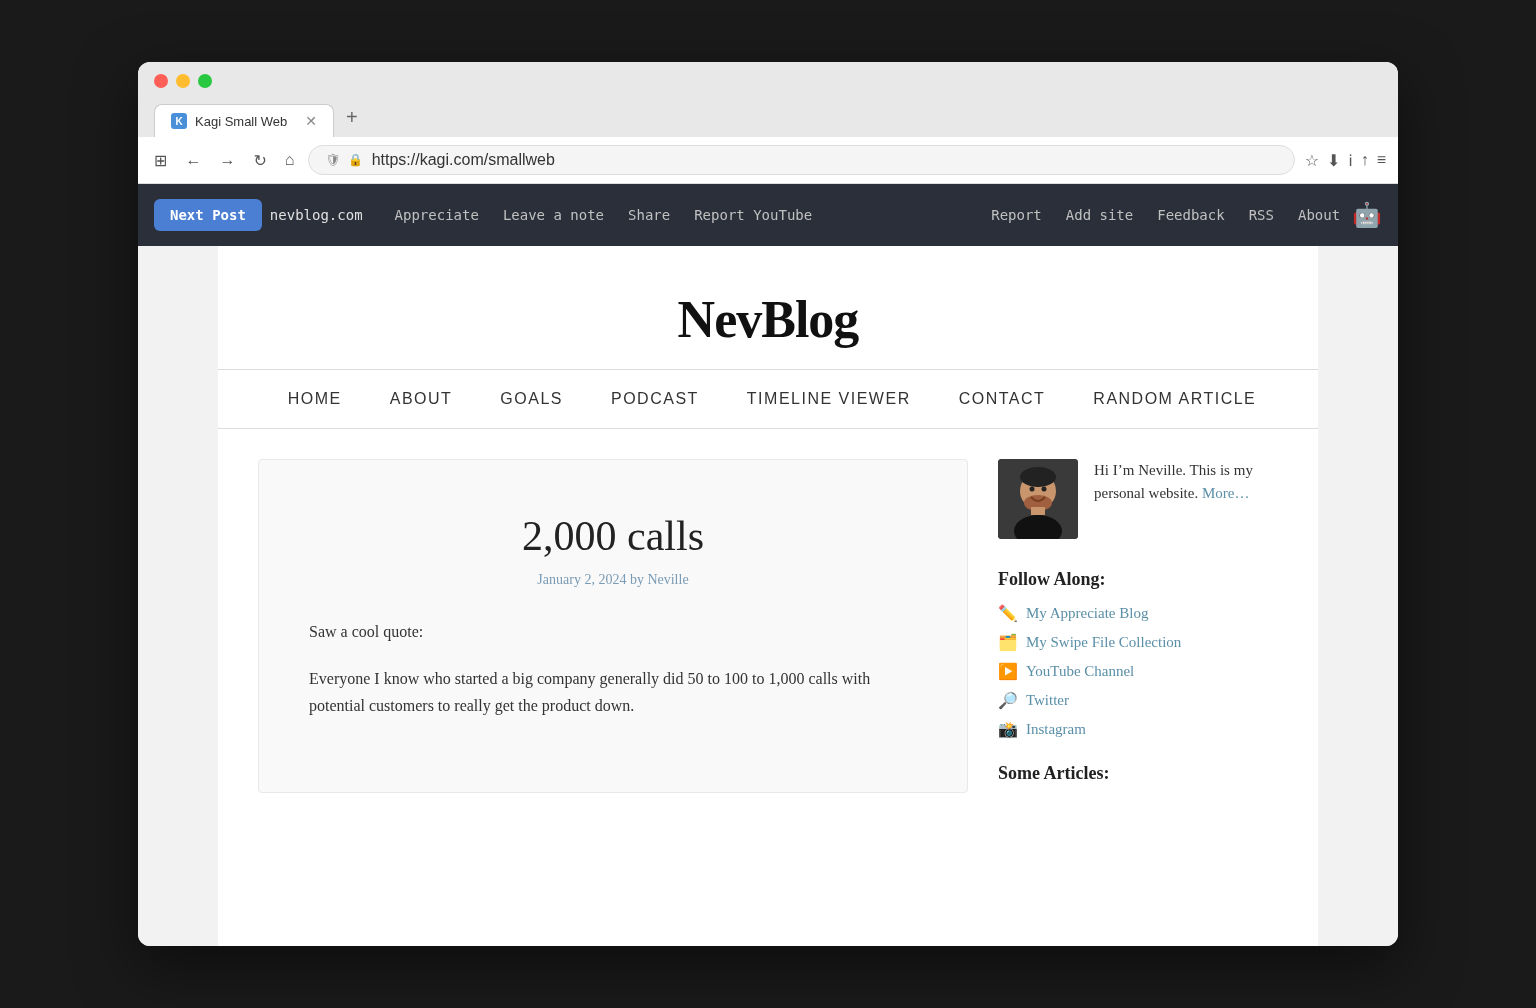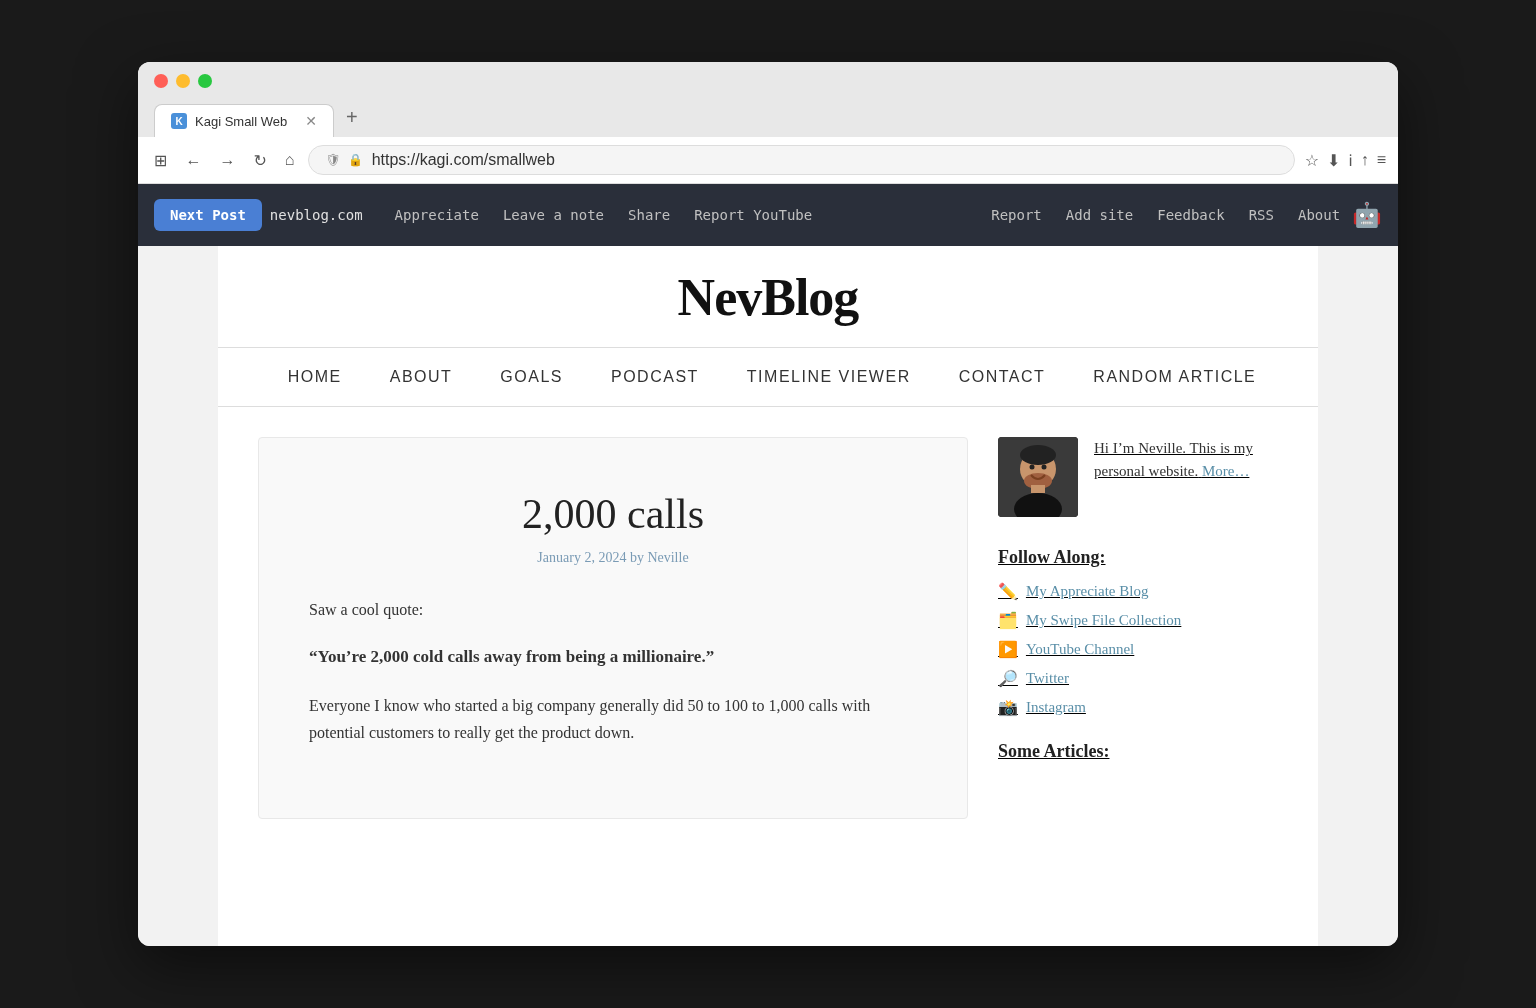--- a/index.html
+++ b/index.html
@@ -209,21 +209,21 @@
     
     .blog-wrapper {
       background: white;
       max-width: 1100px;
       margin: 0 auto;
       min-height: 700px;
     }
 
     .blog-header {
       text-align: center;
-      padding: 22px 20px 20px;
+      padding: 44px 20px 20px;
       border-bottom: 1px solid #ddd;
     }
 
     .blog-title-text {
       font-size: 52px;
       font-weight: 900;
       color: #111;
       font-family: Georgia, serif;
       letter-spacing: -1px;
     }
@@ -298,21 +298,20 @@
 
     .article-body .quote {
       font-weight: bold;
       font-size: 17px;
     }
 
     
     .sidebar {
       width: 280px;
       flex-shrink: 0;
-      text-decoration: underline;
     }
 
     .sidebar-profile {
       display: flex;
       gap: 16px;
       align-items: flex-start;
       margin-bottom: 30px;
     }
 
     .profile-avatar {
@@ -465,21 +464,20 @@
 
         <div class="article-area">
           <h2 class="article-title">2,000 calls</h2>
           <div class="article-meta">
             <span>January 2, 2024</span>
             <span> by </span>
             <a>Neville</a>
           </div>
           <div class="article-body">
             <p>Saw a cool quote:</p>
-            <p class="quote">“You’re 2,000 cold calls away from being a millionaire.”</p>
             <p>Everyone I know who started a big company generally did 50 to 100 to 1,000 calls with potential customers to really get the product down.</p>
           </div>
         </div>
 
         <div class="sidebar">
 
           <div class="sidebar-profile">
             <div class="profile-avatar">
               <div class="profile-avatar-inner">
                 

